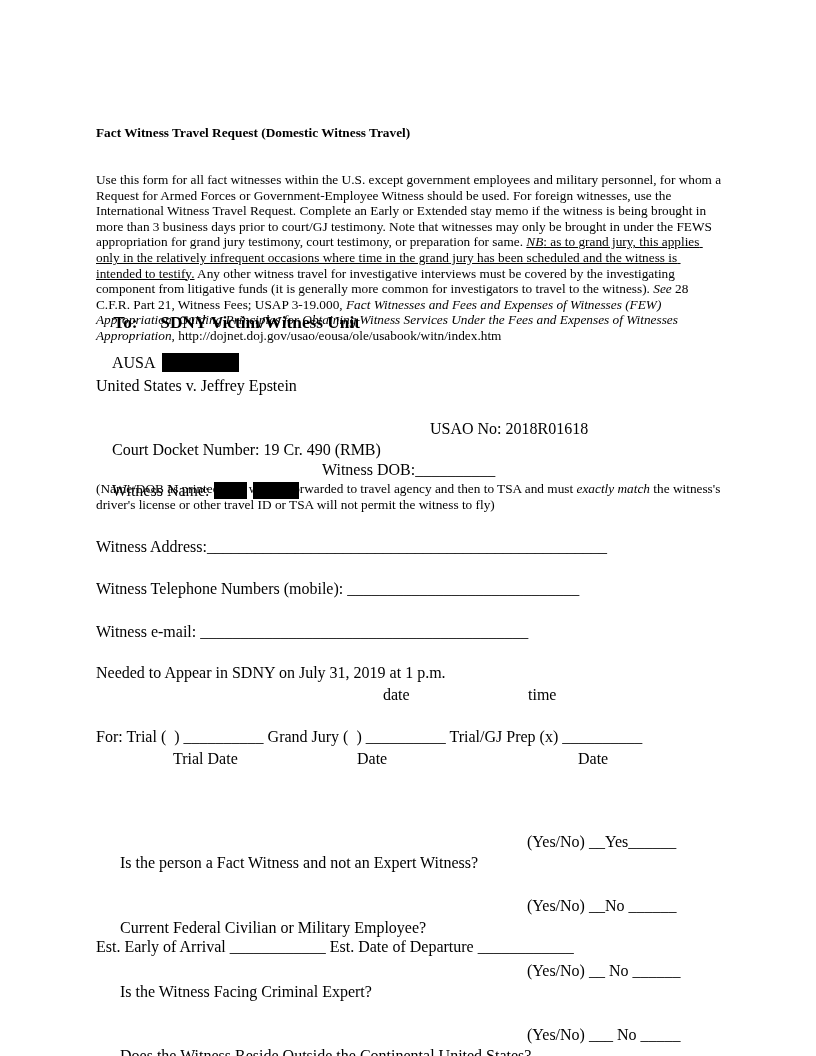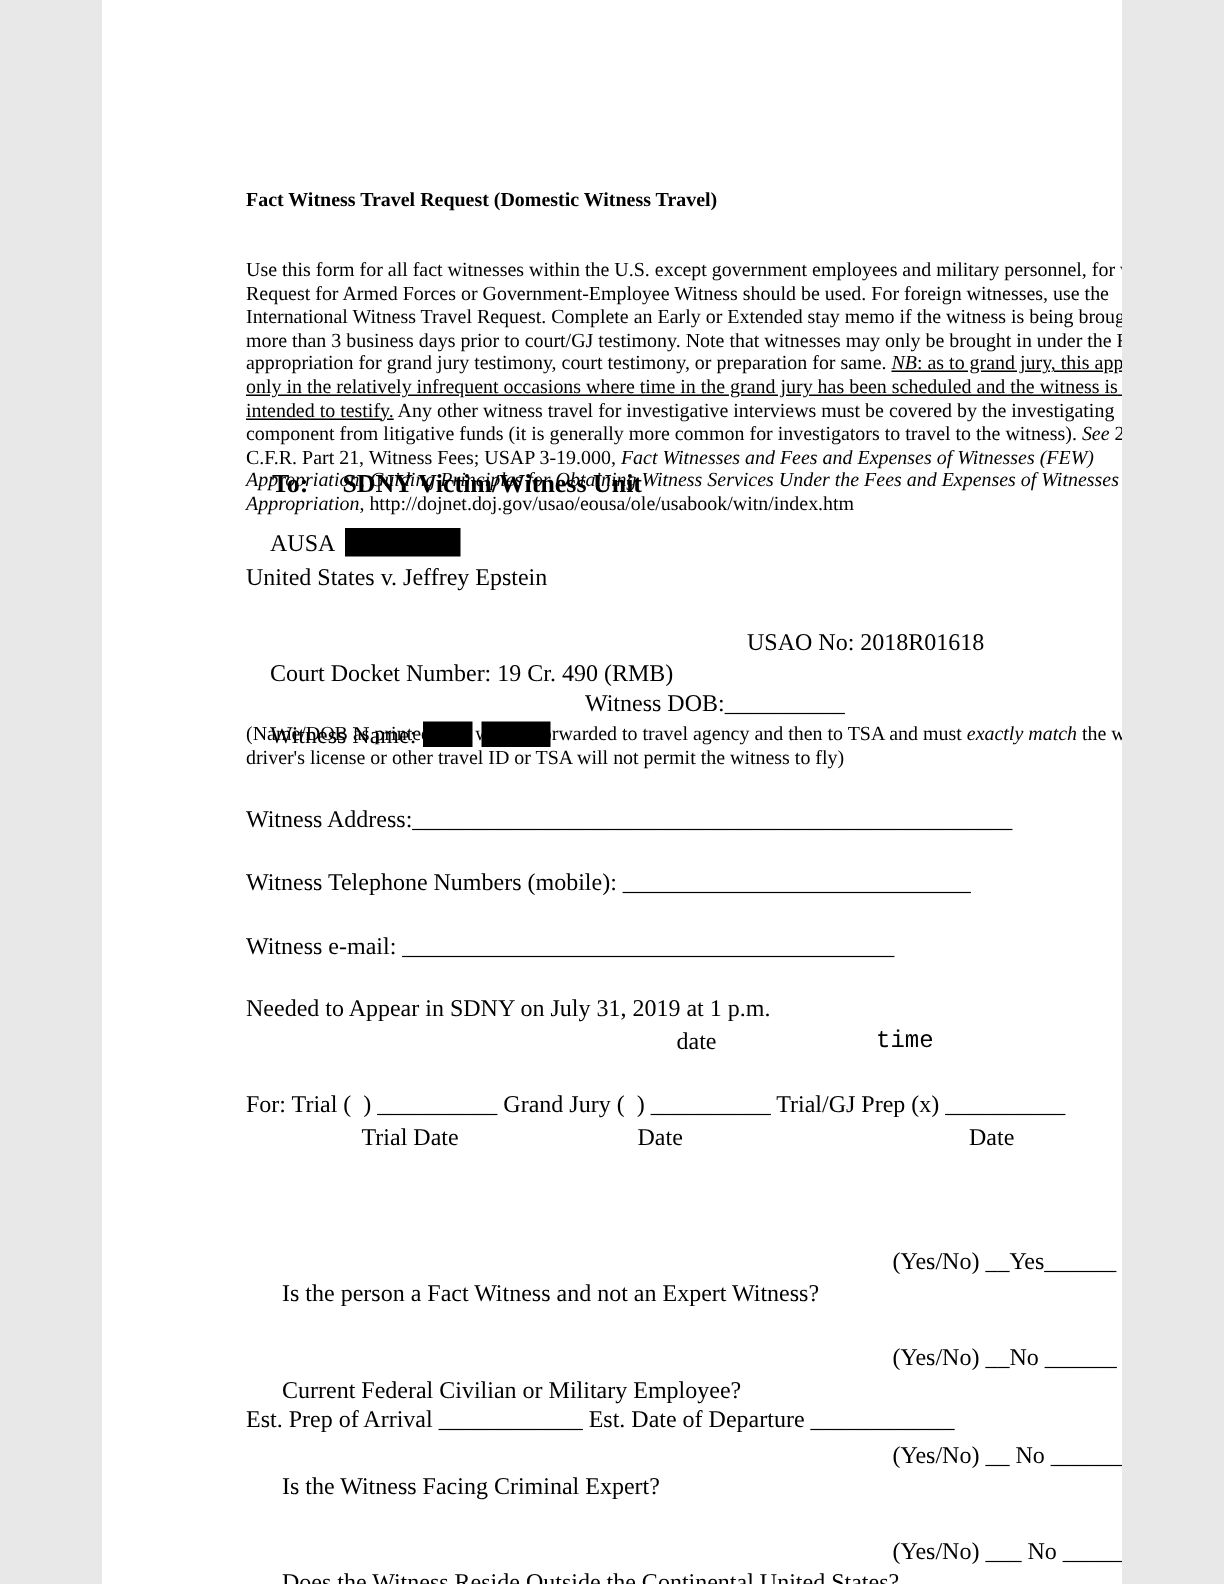--- a/index.html
+++ b/index.html
@@ -1,18 +1,18 @@
 <!DOCTYPE html>
 <html><head>
 <meta charset="utf-8">
 <style>
   html,body{margin:0;padding:0;background:#e8e8e8;}
   .page{
     position:relative;
-    width:680px;height:1056px;
+    width:816px;height:1056px;
     margin:0 auto;
     background:#ffffff;
     font-family:"Liberation Serif","DejaVu Serif",serif;
     color:#000;
     overflow:hidden;
   }
   .abs{position:absolute;white-space:pre-wrap;}
   .small{font-size:13.3px;line-height:15.6px;}
   .body-text{font-size:16px;line-height:21px;}
   .b{font-weight:bold;}
@@ -54,21 +54,21 @@
   </div>
 
   <div class="abs small" style="top:481px;left:96px;width:627px;line-height:16.2px;"><span>(Name/DOB as printed here will be forwarded to travel agency and then to TSA and must </span><span class="i">exactly match</span><span> the witness's driver's license or other travel ID or TSA will not permit the witness to fly)</span></div>
 
   <div class="abs body-text" style="top:578px;left:96px;">Witness Telephone Numbers (mobile): _____________________________</div>
   <div class="abs body-text" style="top:536px;left:96px;">Witness Address:__________________________________________________</div>
   <div class="abs body-text" style="top:621px;left:96px;">Witness e-mail: _________________________________________</div>
 
   <div class="abs body-text" style="top:662px;left:96px;">Needed to Appear in SDNY on July 31, 2019 at 1 p.m.</div>
   <div class="abs body-text" style="top:684px;left:383px;">date</div>
-  <div class="abs body-text" style="top:684px;left:516px;font-family:Liberation Mono, monospace;">time</div>
+  <div class="abs body-text" style="top:684px;left:528px;">time</div>
 
   <div class="abs body-text" style="top:726px;left:96px;">For: Trial (  ) __________ Grand Jury (  ) __________ Trial/GJ Prep (x) __________</div>
   <div class="abs body-text" style="top:748px;left:173px;">Trial Date</div>
   <div class="abs body-text" style="top:748px;left:357px;">Date</div>
   <div class="abs body-text" style="top:748px;left:578px;">Date</div>
 
   <div class="abs body-text" style="top:788px;left:96px;width:627px;line-height:21.45px;">
     <div class="qrow">
       <span>Is the person a Fact Witness and not an Expert Witness?</span>
       <span class="qanswer">(Yes/No) __Yes______</span>
@@ -82,15 +82,15 @@
       <span class="qanswer">(Yes/No) __ No ______</span>
     </div>
     <div class="qrow">
       <span>Does the Witness Reside Outside the Continental United States?</span>
       <span class="qanswer">(Yes/No) ___ No _____</span>
     </div>
     
     
   </div>
 
-  <div class="abs body-text" style="top:936px;left:96px;">Est. Prep of Arrival ____________ Est. Date of Departure ____________</div>
+  <div class="abs body-text" style="top:936px;left:96px;">Est. Early of Arrival ____________ Est. Date of Departure ____________</div>
 
 </div>
 
 </body></html>

